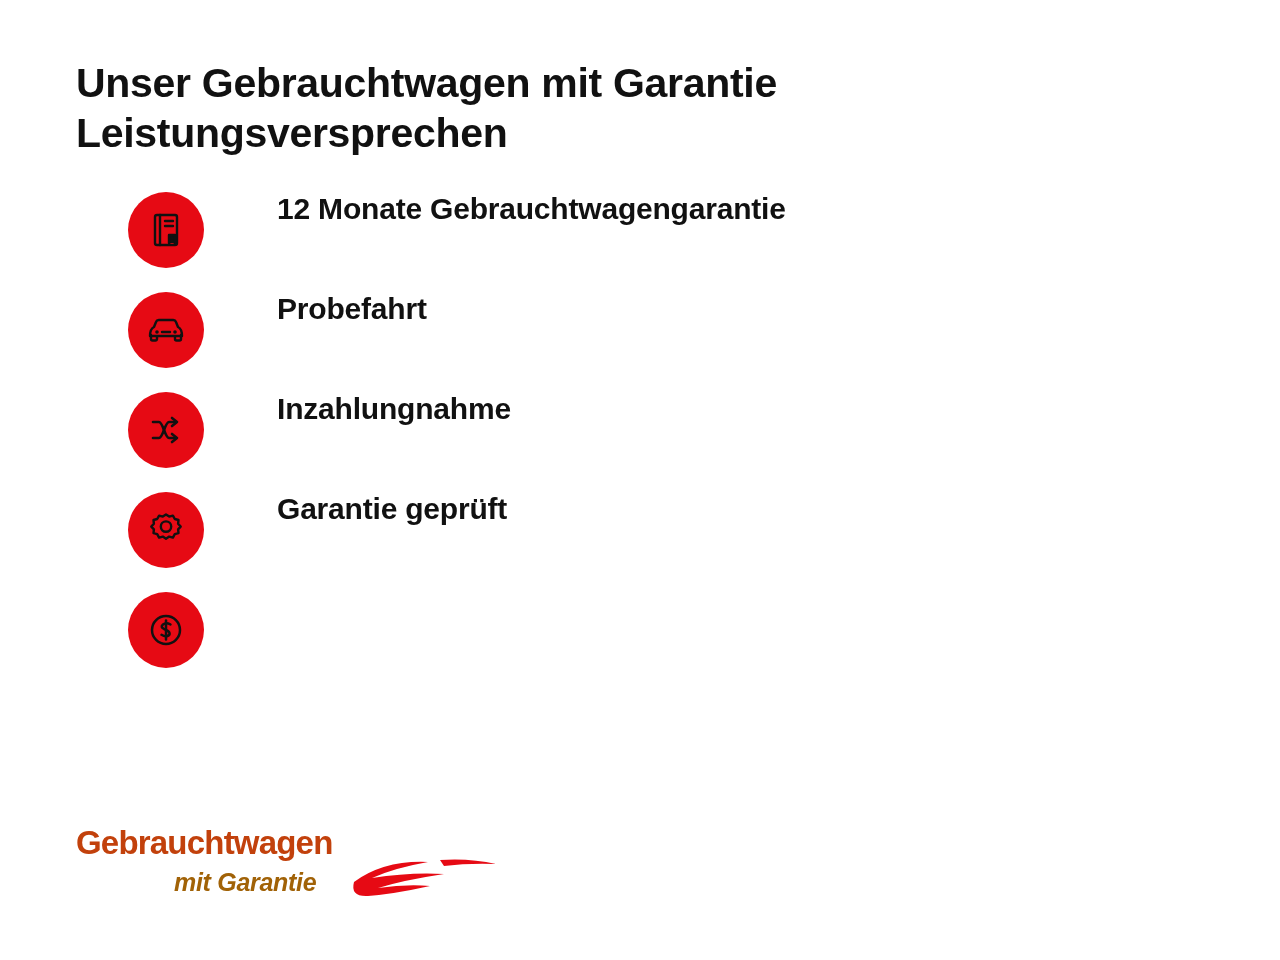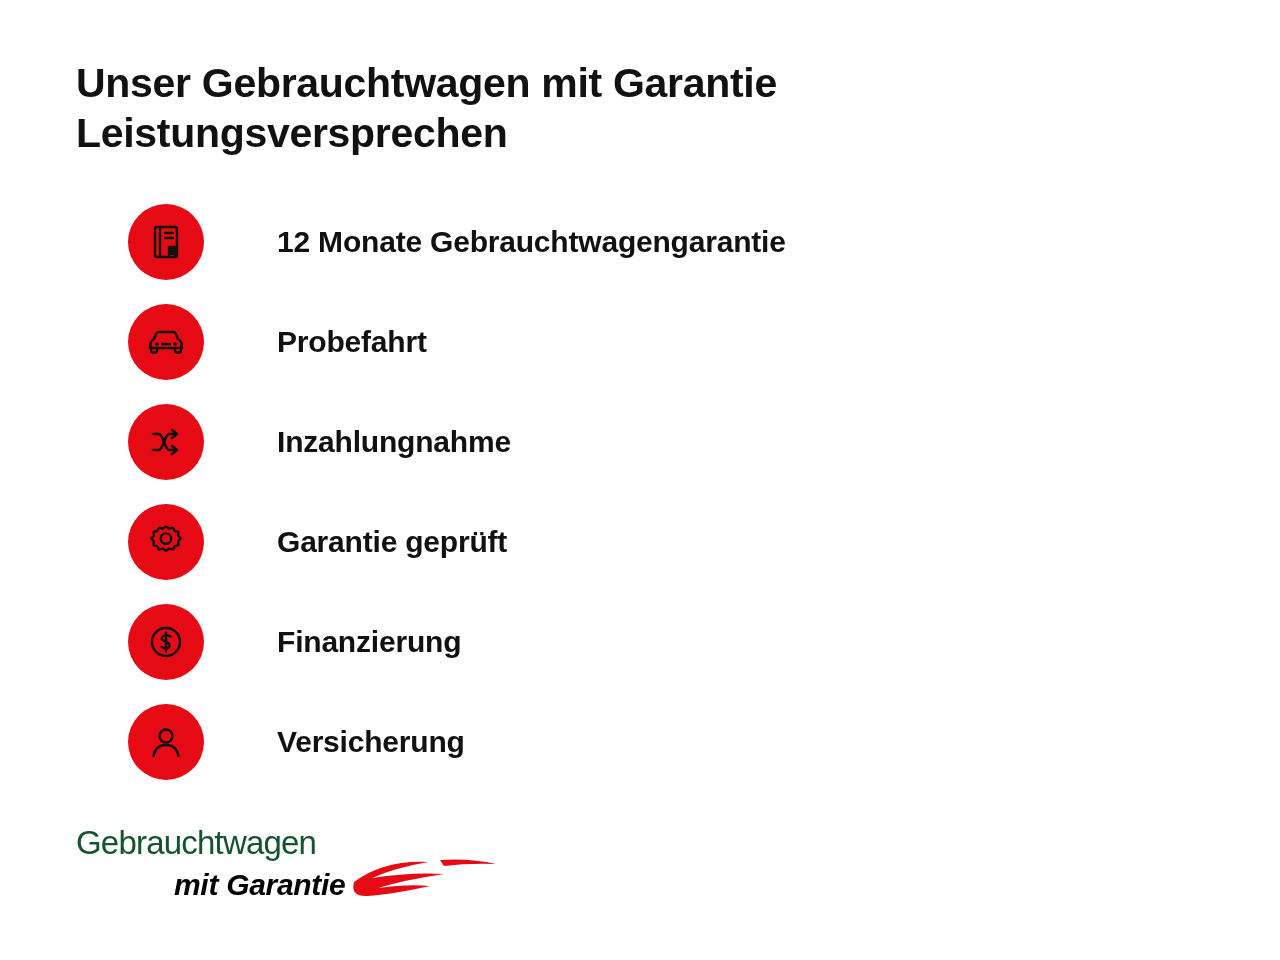--- a/index.html
+++ b/index.html
@@ -32,21 +32,20 @@
     color: #111111;
   }
   .features {
     position: absolute;
     left: 76px;
     top: 192px;
     width: 1000px;
   }
   .feature-row {
     display: flex;
-    align-items: center;
     height: 100px;
   }
   .icon-badge {
     width: 76px;
     height: 76px;
     border-radius: 50%;
     background: #e60a14;
     display: flex;
     align-items: center;
     justify-content: center;
@@ -66,31 +65,31 @@
   }
   .logo {
     position: absolute;
     left: 76px;
     top: 826px;
     width: 420px;
     height: 90px;
   }
   .logo-line1 {
     font-size: 33px;
-    font-weight: normal;
+    font-weight: bold;
     letter-spacing: -0.8px;
-    color: #14532d;
+    color: #c2410c;
     line-height: 1;
   }
   .logo-line2 {
-    font-size: 30px;
+    font-size: 25px;
     font-weight: bold;
     font-style: italic;
     letter-spacing: -0.3px;
-    color: #000000;
+    color: #a16207;
     line-height: 1;
     margin-top: 11px;
     margin-left: 98px;
   }
   .logo-swoosh {
     position: absolute;
     left: 268px;
     top: 16px;
     width: 180px;
     height: 66px;
@@ -155,32 +154,22 @@
     </div>
 
     <div class="feature-row">
       <div class="icon-badge">
         <svg width="44" height="44" viewBox="0 0 44 44" fill="none" stroke="#111111" stroke-width="2.5" stroke-linecap="round" stroke-linejoin="round">
           <circle cx="22" cy="22" r="14"></circle>
           <path d="M26.5 16.5 q-4.5 -2.5 -7.5 0 q-3 2.5 1 4.5 q5 2 5.5 4 q0.5 2 -2 3 q-2.5 1 -6 -1.2"></path>
           <path d="M22 12.5 v19"></path>
         </svg>
       </div>
-      <div class="feature-label">Finanzierung</div>
     </div>
 
-    <div class="feature-row">
-      <div class="icon-badge">
-        <svg width="44" height="44" viewBox="0 0 44 44" fill="none" stroke="#111111" stroke-width="2.5" stroke-linecap="round" stroke-linejoin="round">
-          <circle cx="22" cy="16" r="6.5"></circle>
-          <path d="M9.5 36 q2 -11 12.5 -11 q10.5 0 12.5 11"></path>
-        </svg>
-      </div>
-      <div class="feature-label">Versicherung</div>
-    </div>
 
   </div>
 
   <div class="logo">
     <div class="logo-line1">Gebrauchtwagen</div>
     <div class="logo-line2">mit Garantie</div>
     <svg class="logo-swoosh" viewBox="0 0 180 66">
       <path d="M10 40 q30 -22 74 -20 q-34 6 -56 16 q38 -6 72 -4 q-40 6 -66 14 q28 -4 52 -2 q-36 8 -62 10 q-18 1 -14 -14 z" fill="#e60a14"></path>
       <path d="M96 18 q30 -2 56 4 q-28 -1 -52 2 z" fill="#e60a14"></path>
     </svg>

